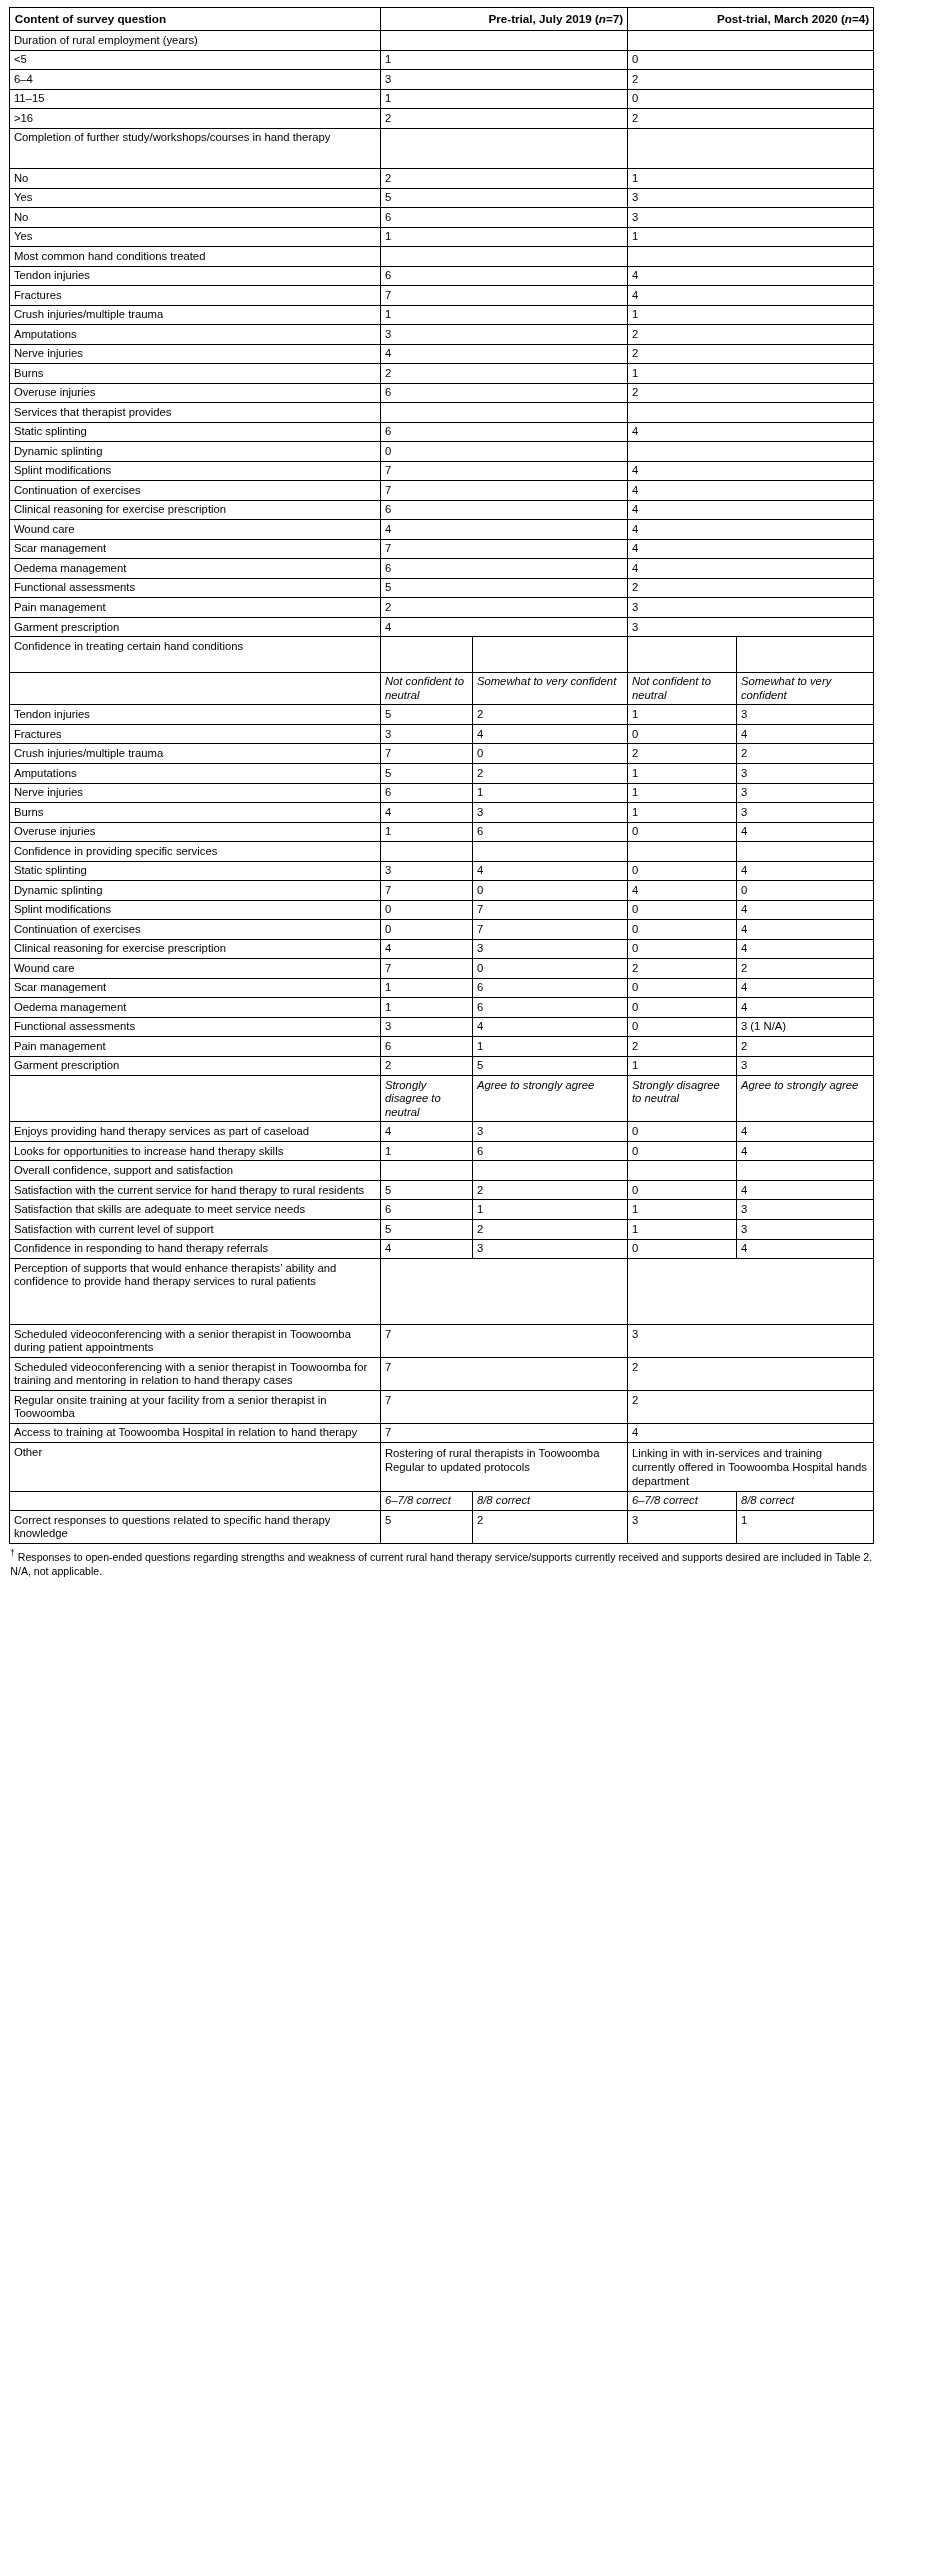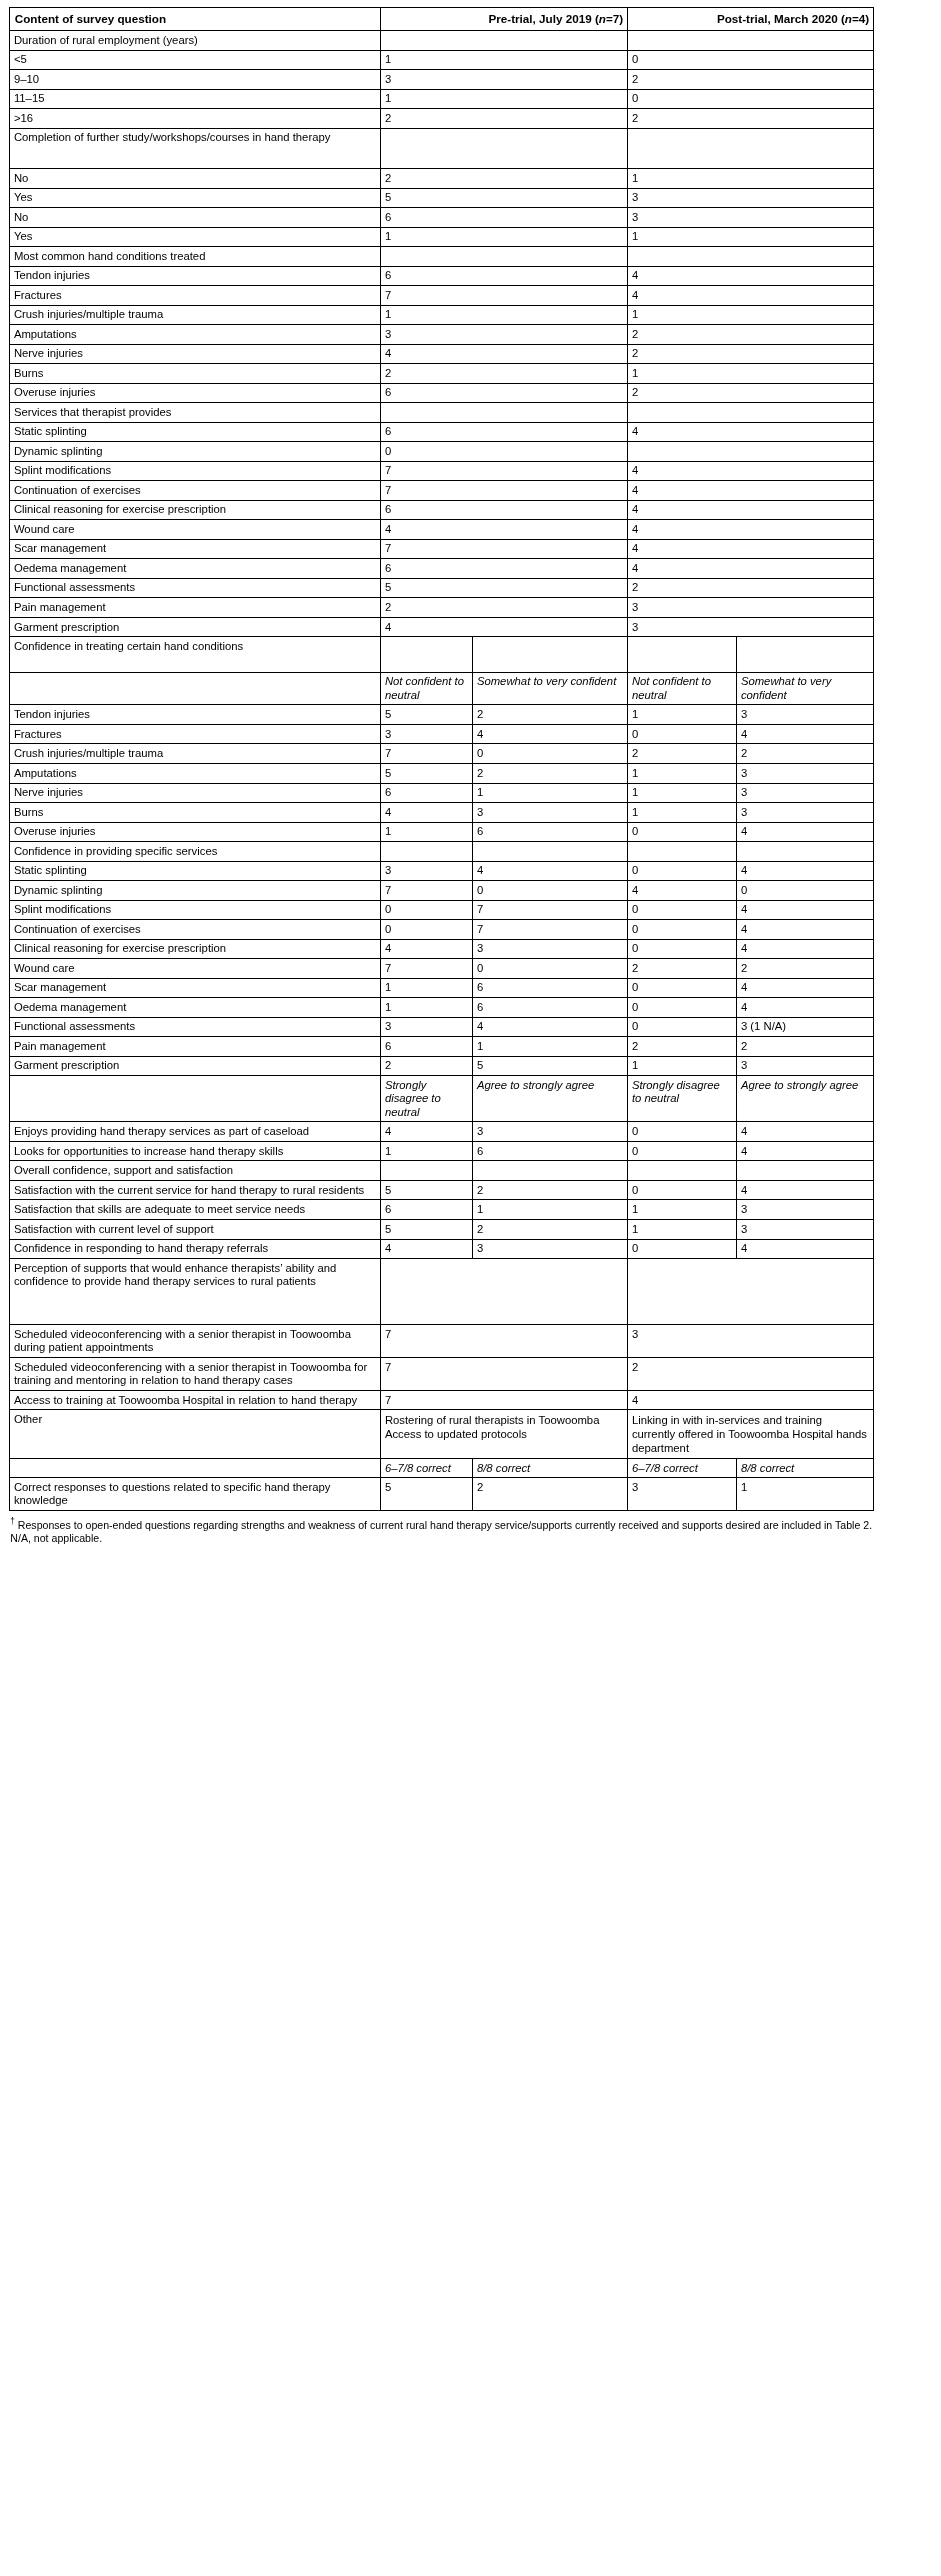--- a/index.html
+++ b/index.html
@@ -119,21 +119,21 @@
         <td class="sect">Duration of rural employment (years)</td>
         <td class="blank" colspan="2"></td>
         <td class="blank" colspan="2"></td>
       </tr>
       <tr>
         <td class="ind">&lt;5</td>
         <td class="num" colspan="2">1</td>
         <td class="num" colspan="2">0</td>
       </tr>
       <tr>
-        <td class="ind">9–10</td>
+        <td class="ind">6–4</td>
         <td class="num" colspan="2">3</td>
         <td class="num" colspan="2">2</td>
       </tr>
       <tr>
         <td class="ind">11–15</td>
         <td class="num" colspan="2">1</td>
         <td class="num" colspan="2">0</td>
       </tr>
       <tr>
         <td class="ind">&gt;16</td>
@@ -488,29 +488,34 @@
         <td class="ind2">Scheduled videoconferencing with a senior therapist in Toowoomba during patient appointments</td>
         <td class="num" colspan="2">7</td>
         <td class="num" colspan="2">3</td>
       </tr>
       <tr>
         <td class="ind2">Scheduled videoconferencing with a senior therapist in Toowoomba for training and mentoring in relation to hand therapy cases</td>
         <td class="num" colspan="2">7</td>
         <td class="num" colspan="2">2</td>
       </tr>
       <tr>
+        <td class="ind2">Regular onsite training at your facility from a senior therapist in Toowoomba</td>
+        <td class="num" colspan="2">7</td>
+        <td class="num" colspan="2">2</td>
+      </tr>
+      <tr>
         <td class="ind2">Access to training at Toowoomba Hospital in relation to hand therapy</td>
         <td class="num" colspan="2">7</td>
         <td class="num" colspan="2">4</td>
       </tr>
 
       <tr>
         <td class="sect tall-pad">Other</td>
         <td class="free" colspan="2" style="white-space:pre-line">Rostering of rural therapists in Toowoomba
-Access to updated protocols</td>
+Regular to updated protocols</td>
         <td class="free" colspan="2">Linking in with in-services and training currently offered in Toowoomba Hospital hands department</td>
       </tr>
 
       <tr>
         <td class="blank"></td>
         <th class="scale">6–7/8 correct</th>
         <th class="scale">8/8 correct</th>
         <th class="scale">6–7/8 correct</th>
         <th class="scale">8/8 correct</th>
       </tr>

